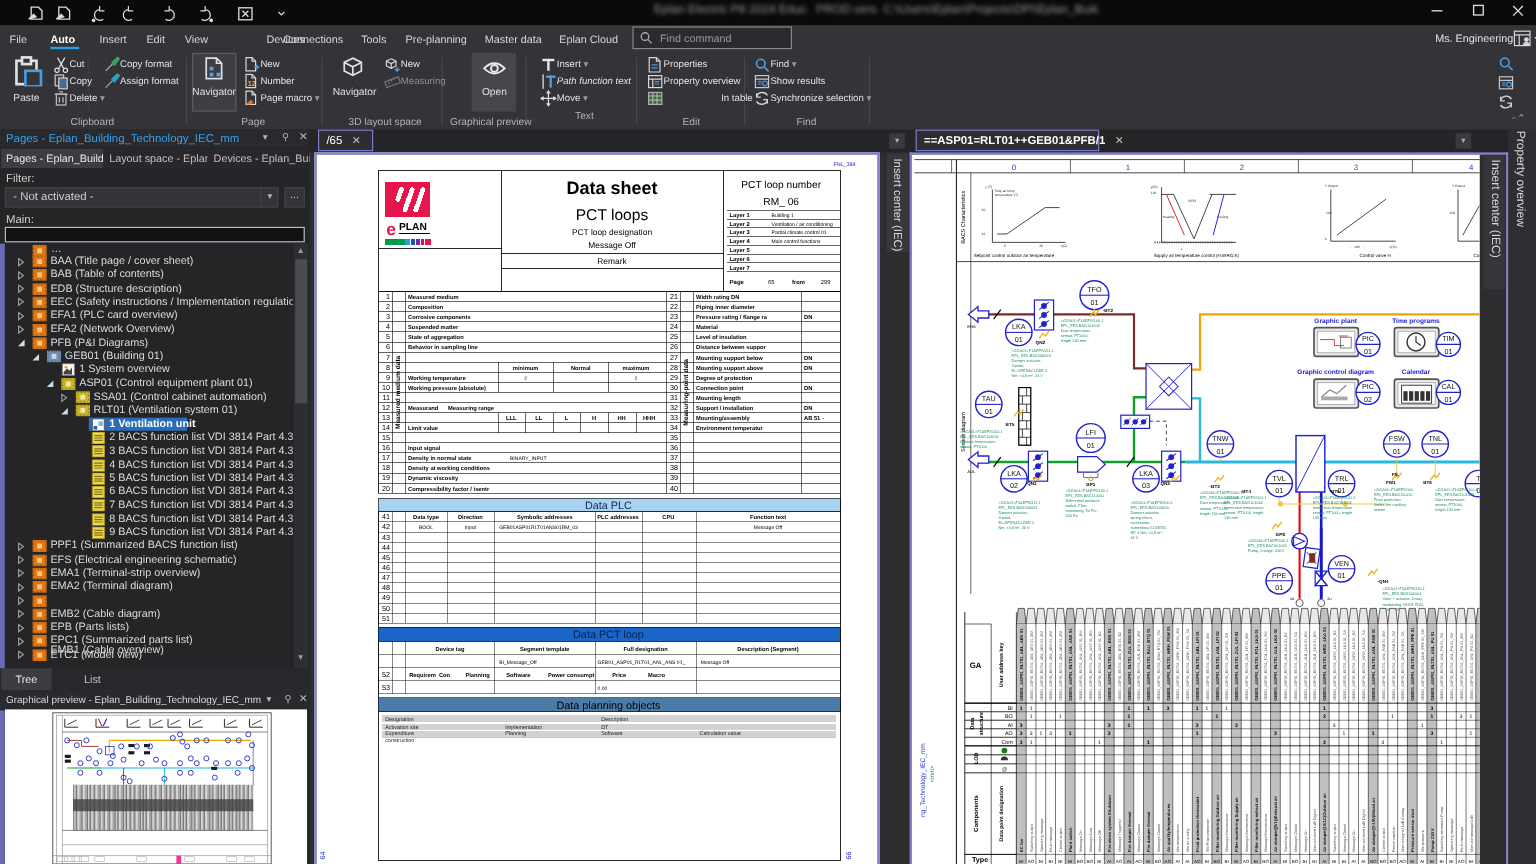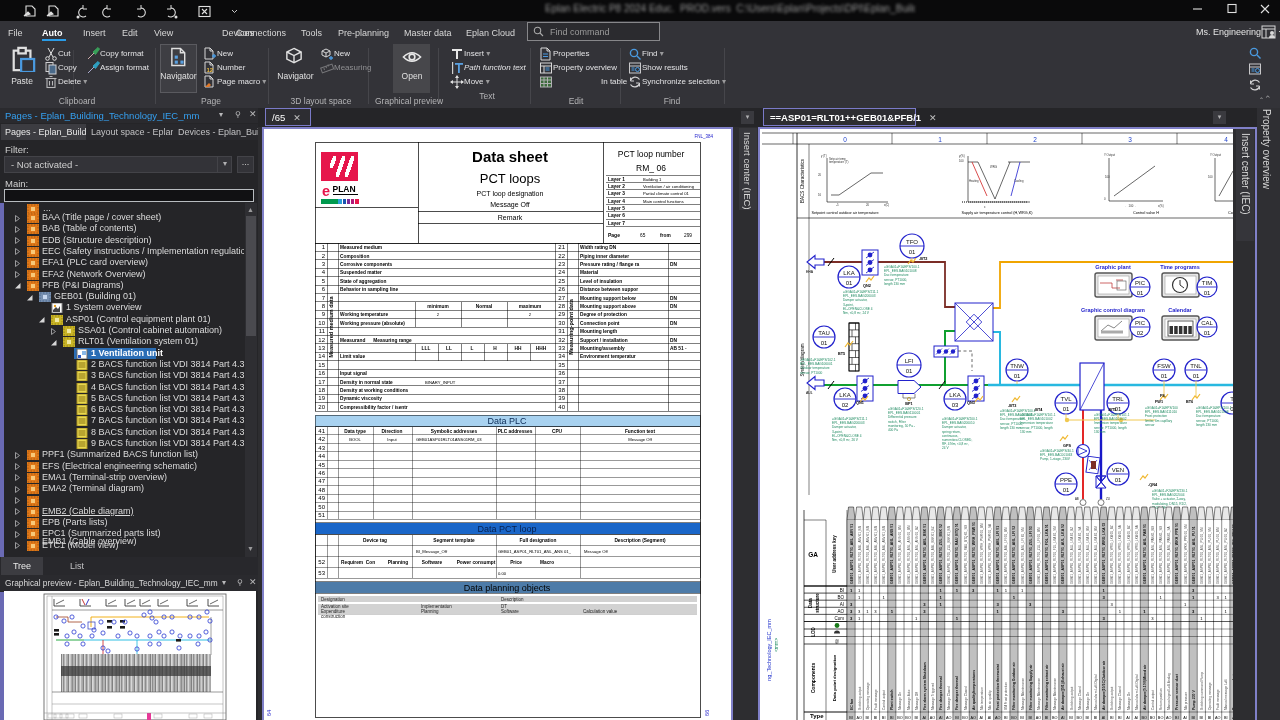--- a/index.html
+++ b/index.html
@@ -507,21 +507,21 @@
   </svg>
 <div class="abs" style="left:42px;top:494.5px;width:202px;overflow:hidden;color:#dcdcdc;font-size:9px;font-weight:normal;white-space:nowrap;margin-top:41px;">EMB1 (Cable overview)</div>
 <svg class="abs" style="left:14px;top:508.3px" width="7" height="8">
     <path d="M1.5 0.5 L5.5 3.5 L1.5 6.5 z" fill="none" stroke="#9a9a9c" stroke-width="1"></path>
   </svg>
 <svg class="abs" style="left:27px;top:506.8px" width="12" height="10">
     <rect width="12" height="10" fill="#e07818"></rect>
     <rect x="1" y="1" width="10" height="8" fill="none" stroke="#a85a10" stroke-width="1" stroke-dasharray="1.5 1.5"></rect>
     <rect x="4" y="3" width="4" height="4" fill="#f8c878"></rect>
   </svg>
-<div class="abs" style="left:42px;top:505.8px;width:202px;overflow:hidden;color:#dcdcdc;font-size:9px;font-weight:normal;white-space:nowrap;text-decoration:underline;">EMB2 (Cable diagram)</div>
+<div class="abs" style="left:42px;top:505.8px;width:202px;overflow:hidden;color:#dcdcdc;font-size:9px;font-weight:normal;white-space:nowrap;">EMB2 (Cable diagram)</div>
 <svg class="abs" style="left:14px;top:519.6px" width="7" height="8">
     <path d="M1.5 0.5 L5.5 3.5 L1.5 6.5 z" fill="none" stroke="#9a9a9c" stroke-width="1"></path>
   </svg>
 <svg class="abs" style="left:27px;top:518.1px" width="12" height="10">
     <rect width="12" height="10" fill="#e07818"></rect>
     <rect x="1" y="1" width="10" height="8" fill="none" stroke="#a85a10" stroke-width="1" stroke-dasharray="1.5 1.5"></rect>
     <rect x="4" y="3" width="4" height="4" fill="#f8c878"></rect>
   </svg>
 <div class="abs" style="left:42px;top:517.1px;width:202px;overflow:hidden;color:#dcdcdc;font-size:9px;font-weight:normal;white-space:nowrap;">EPB (Parts lists)</div>
 <svg class="abs" style="left:14px;top:530.9000000000001px" width="7" height="8">

